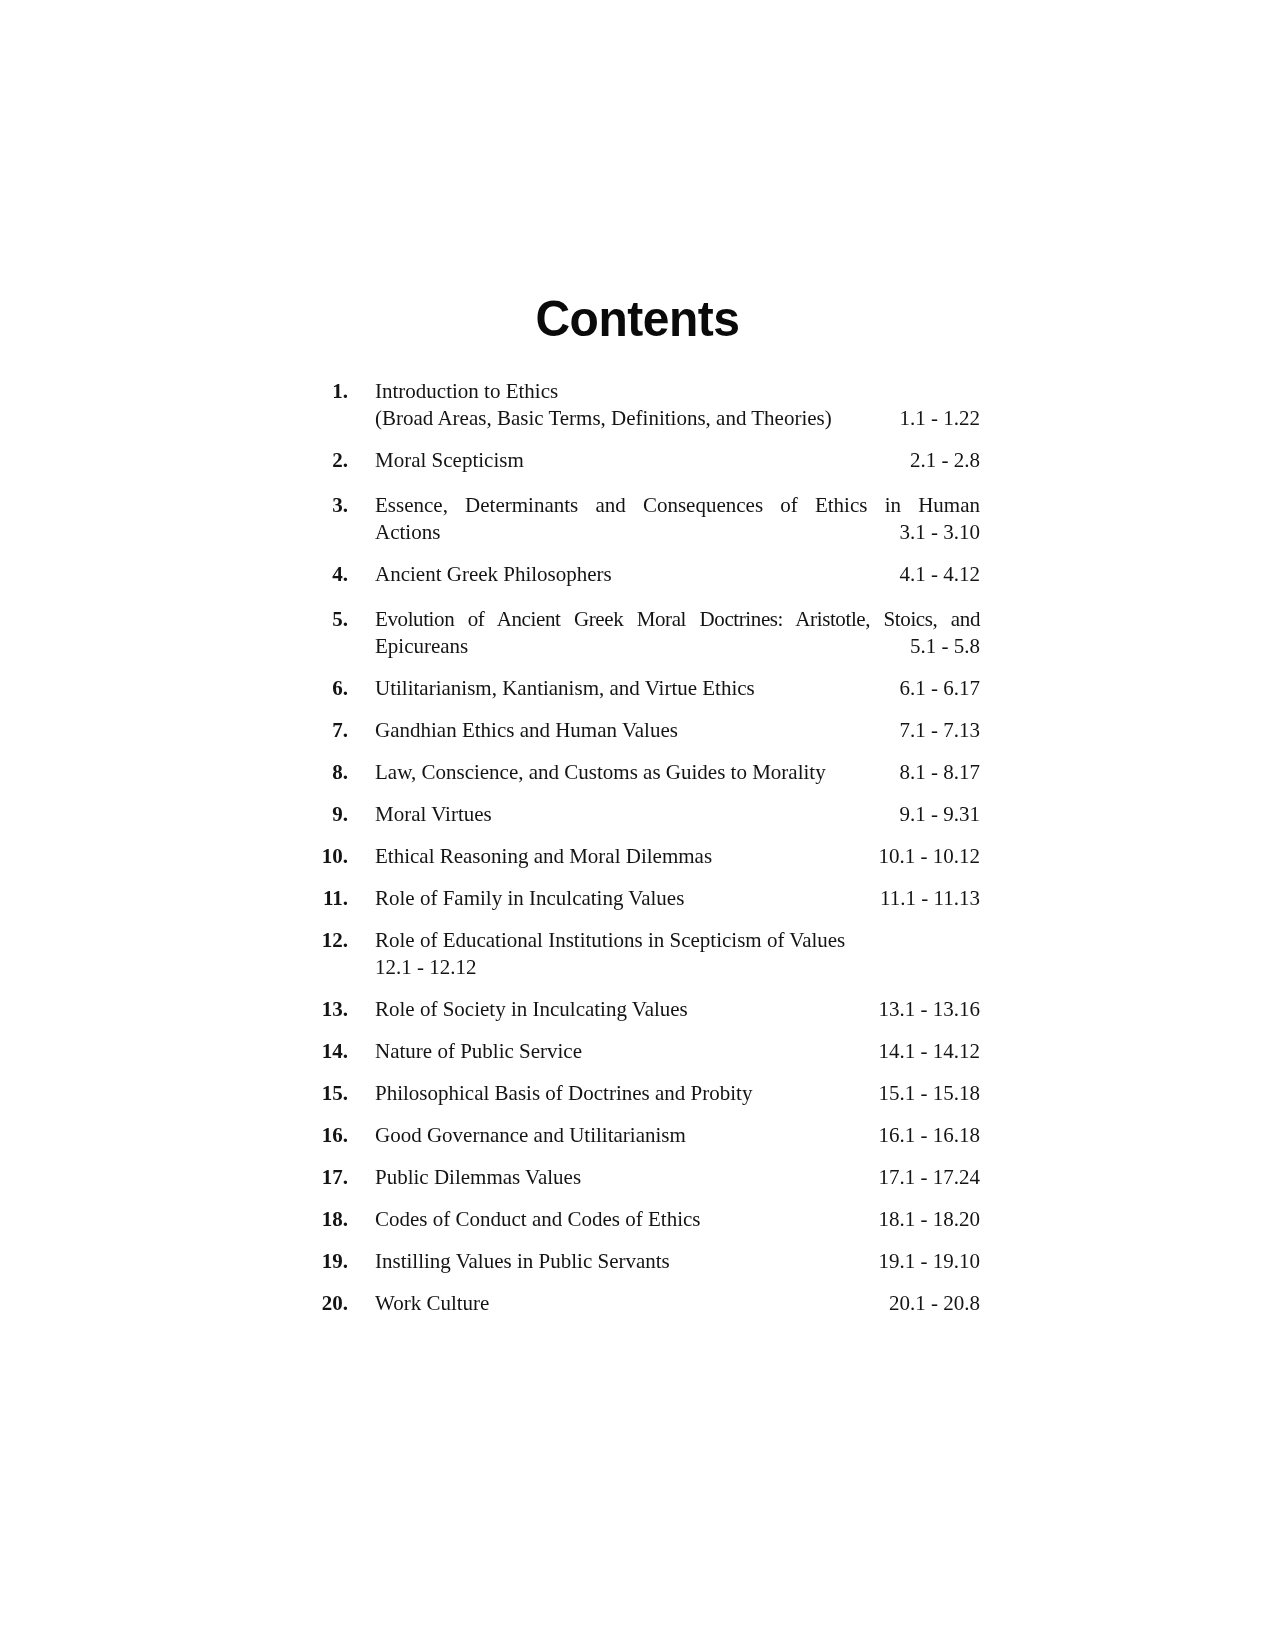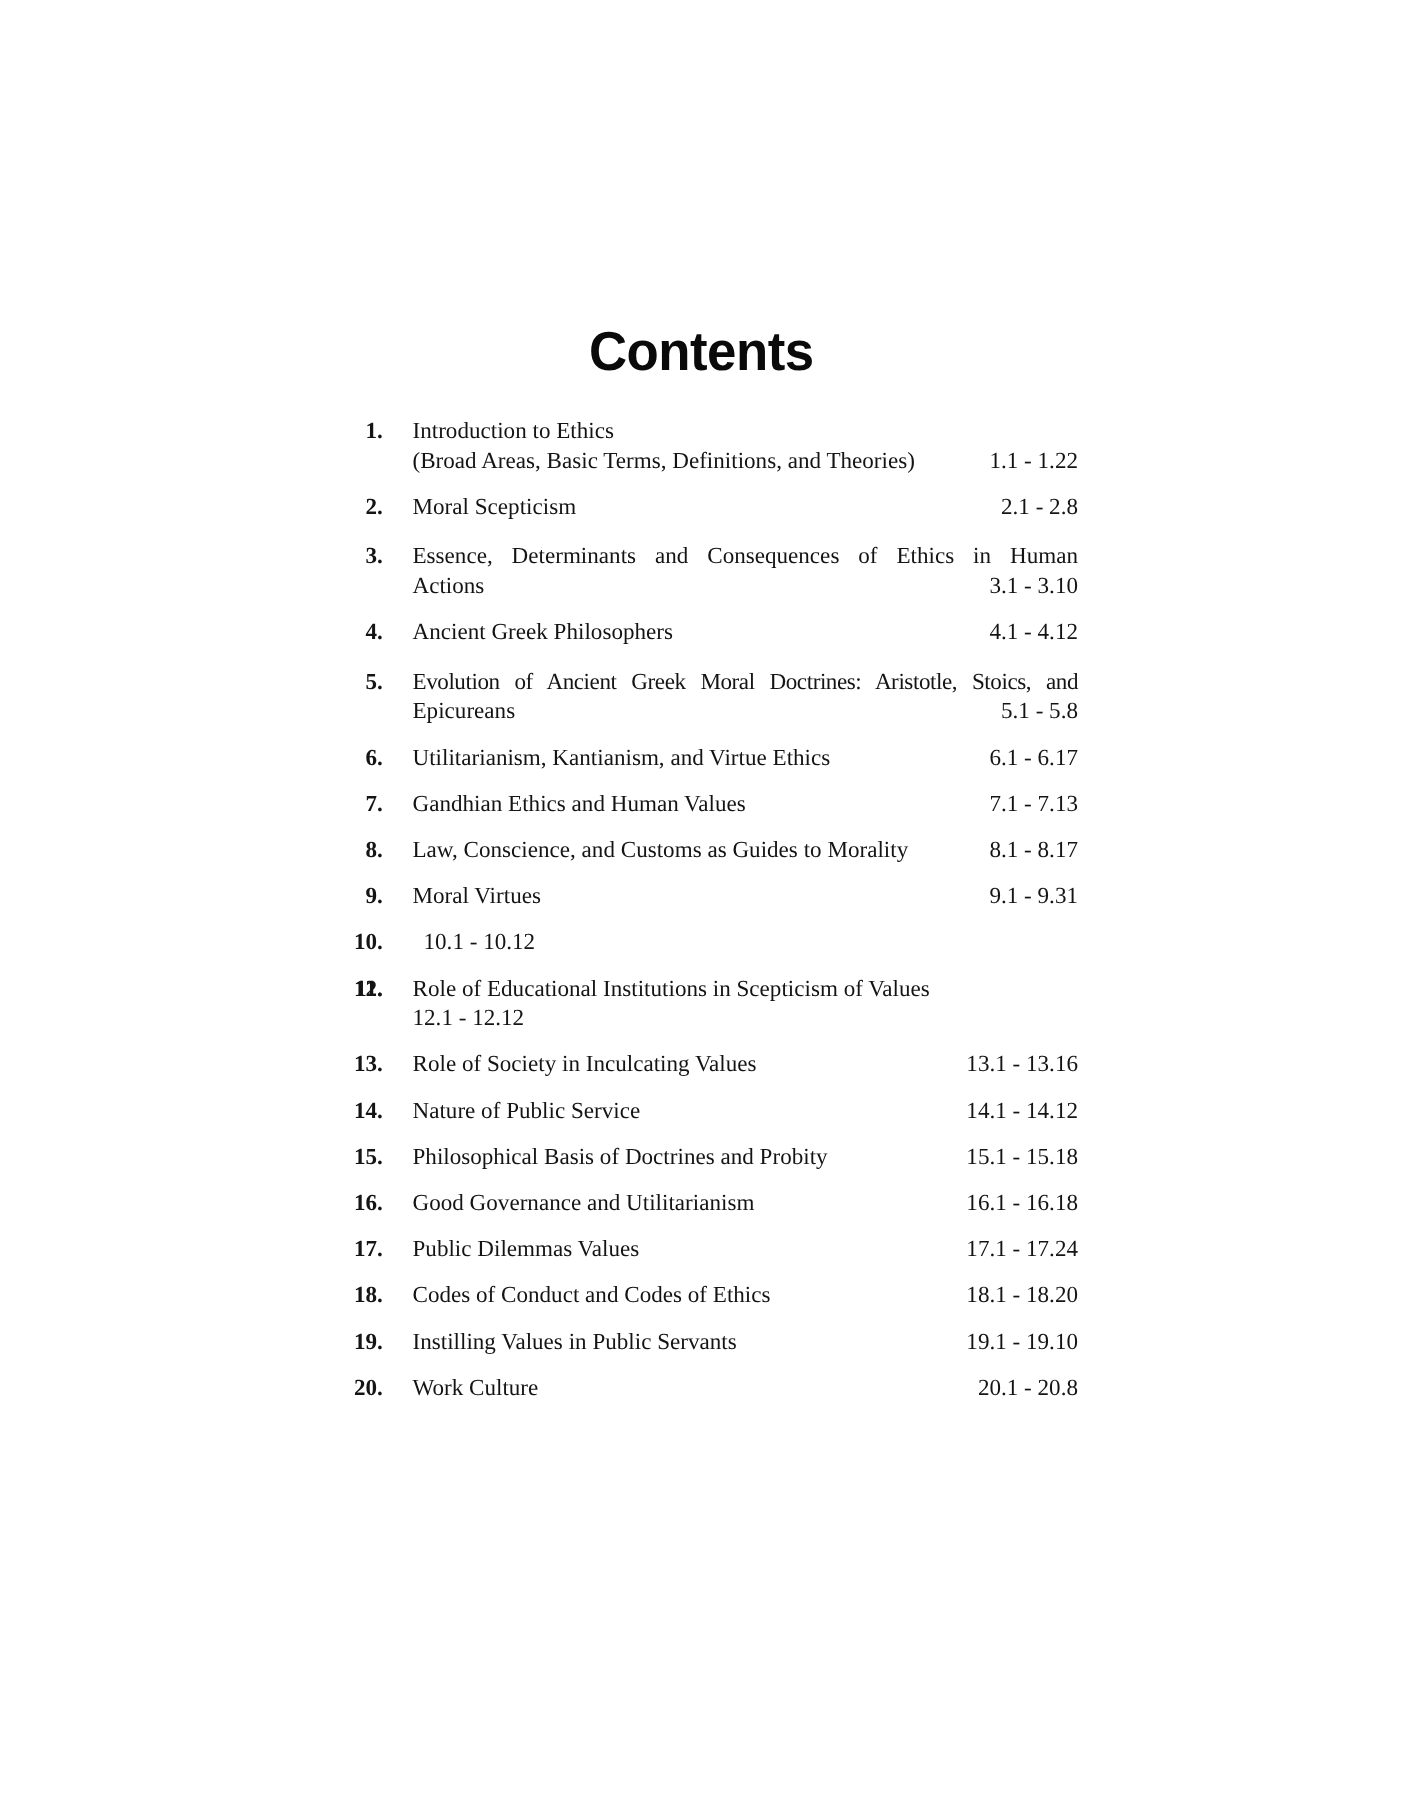--- a/index.html
+++ b/index.html
@@ -175,27 +175,34 @@
         <span>Moral Virtues</span>
         <span class="toc-pages">9.1 - 9.31</span>
       </div>
     </div>
   </div>
 
   <div class="toc-entry">
     <span class="toc-num">10.</span>
     <div class="toc-body">
       <div class="toc-line">
+        <span>Ethical Reasoning and Moral Dilemmas</span>
         <span class="toc-pages">10.1 - 10.12</span>
       </div>
     </div>
   </div>
 
   <div class="toc-entry">
     <span class="toc-num">11.</span>
+    <div class="toc-body">
+      <div class="toc-line">
+        <span>Role of Family in Inculcating Values</span>
+        <span class="toc-pages">11.1 - 11.13</span>
+      </div>
+    </div>
   </div>
 
   <div class="toc-entry">
     <span class="toc-num">12.</span>
     <div class="toc-body">
       <div style="white-space:nowrap;">Role of Educational Institutions in Scepticism of Values</div>
       <div class="pages-only">12.1 - 12.12</div>
     </div>
   </div>
 

